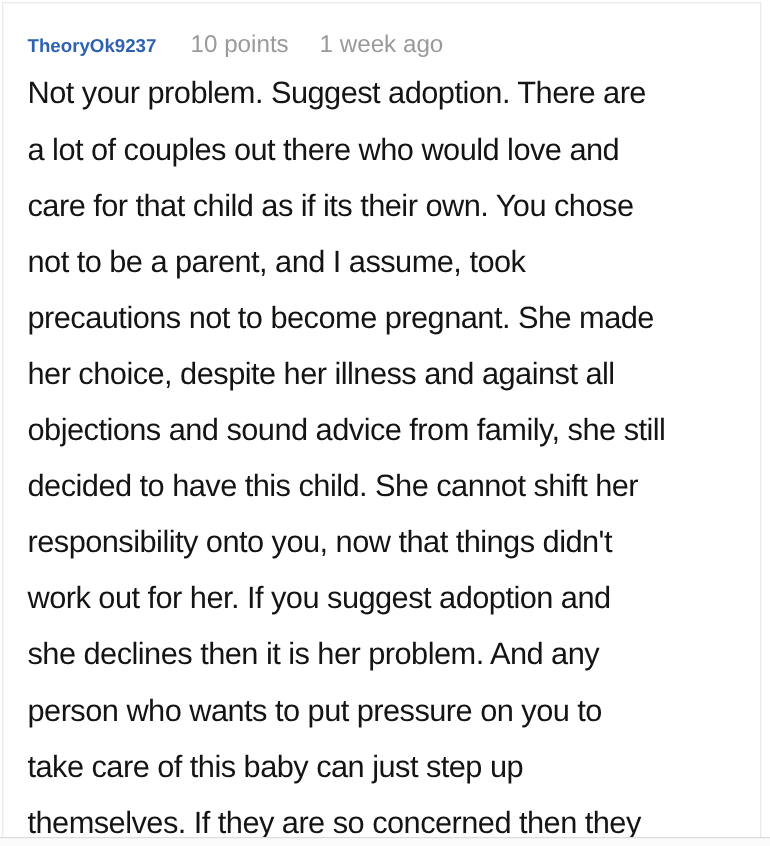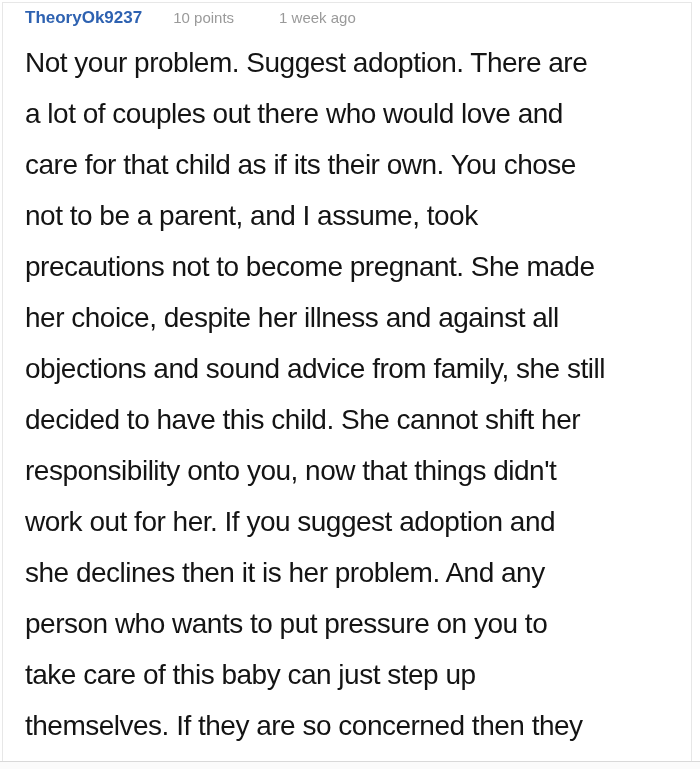--- a/index.html
+++ b/index.html
@@ -22,41 +22,41 @@
   }
   .comment-card {
     position: absolute;
     left: 2px;
     top: 2px;
     width: 690px;
     height: 759px;
     background: var(--page-background);
     border: 1px solid var(--card-border-color);
     border-bottom: none;
-    padding: 4px 22px 0 22px;
+    padding: 26px 22px 0 22px;
   }
   .comment-header {
     display: flex;
     align-items: baseline;
     height: 22px;
     line-height: 22px;
   }
   .username {
     font-size: 17px;
     font-weight: 700;
     color: var(--username-color);
     cursor: pointer;
   }
   .meta {
-    font-size: 15px;
+    font-size: 22px;
     font-weight: 400;
     color: var(--meta-color);
   }
   .points { margin-left: 31px; }
-  .timestamp { margin-left: 45px; }
+  .timestamp { margin-left: 28px; }
   .comment-body {
     margin-top: 8px;
     font-size: 28px;
     line-height: 51px;
     letter-spacing: -0.5px;
     color: var(--body-text-color);
     white-space: pre-line;
   }
   .bottom-divider {
     position: absolute;

